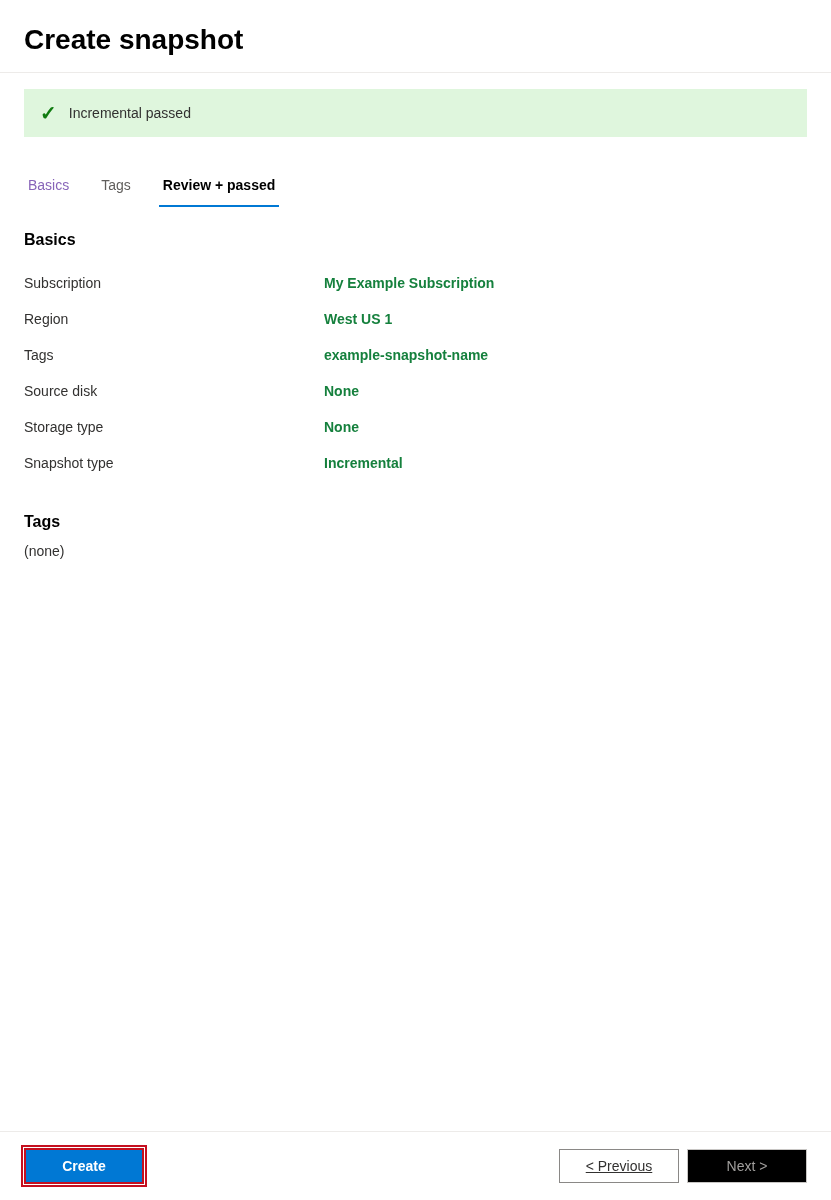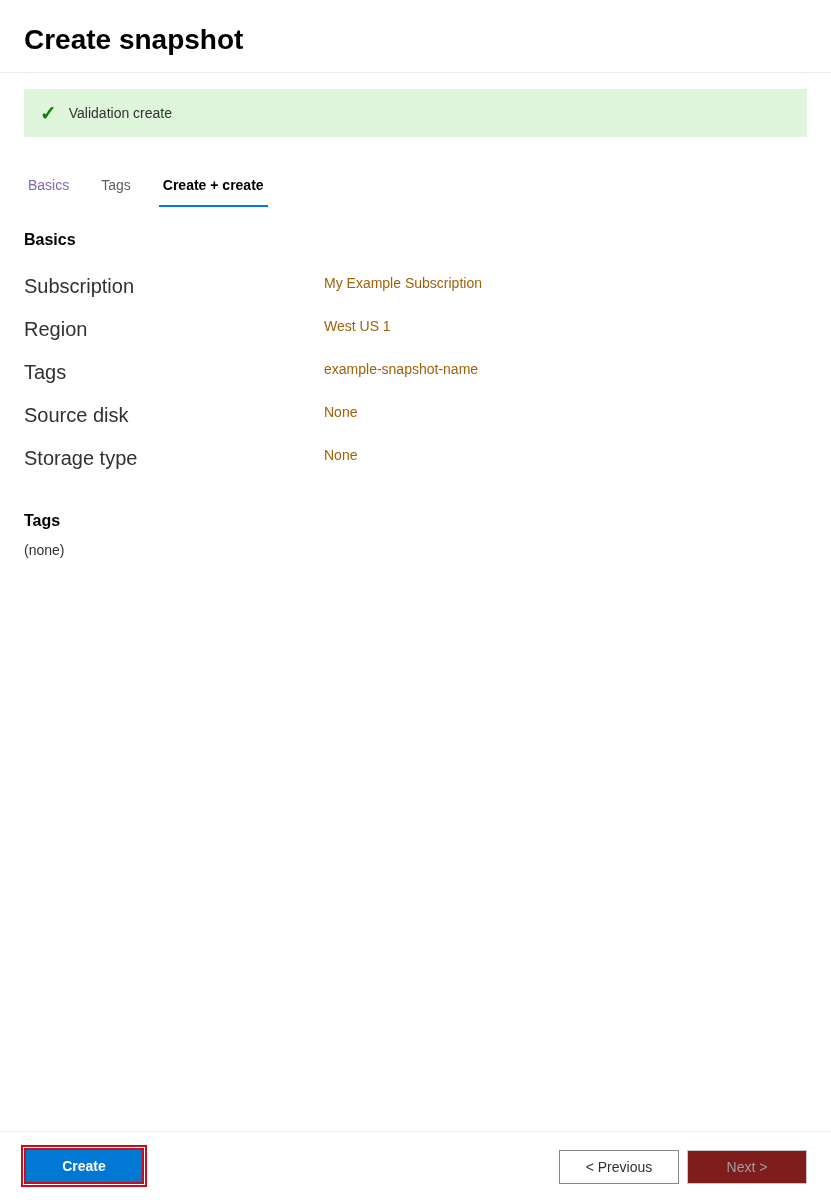--- a/index.html
+++ b/index.html
@@ -102,49 +102,49 @@
     }
 
     .detail-row {
       display: flex;
       padding: 10px 0;
       border-bottom: none;
     }
 
     .detail-label {
       width: 300px;
-      font-size: 20px;
+      font-size: 14px;
       color: #323130;
       font-weight: 400;
       flex-shrink: 0;
     }
 
     .detail-value {
       font-size: 14px;
-      color: #a16207;
-      font-weight: 400;
+      color: #15803d;
+      font-weight: 700;
     }
 
     .tags-section-title {
       font-size: 16px;
       font-weight: 700;
       color: #000000;
       margin-bottom: 12px;
     }
 
     .tags-value {
       font-size: 14px;
       color: #323130;
     }
 
     .footer {
       border-top: 1px solid #edebe9;
       padding: 16px 24px;
       display: flex;
-      align-items: flex-end;
+      align-items: center;
       gap: 8px;
       background: #ffffff;
     }
 
     .create-button {
       background-color: #0078d4;
       color: #ffffff;
       border: 2px solid #c50f1f;
       padding: 8px 24px;
       font-size: 14px;
@@ -160,50 +160,51 @@
     }
 
     .previous-button {
       background-color: #ffffff;
       color: #323130;
       border: 1px solid #8a8886;
       padding: 8px 20px;
       font-size: 14px;
       cursor: pointer;
       min-width: 120px;
+      text-decoration: underline;
     }
 
     .next-button {
-      background-color: #7f1d1d;
+      background-color: #000000;
       color: #a19f9d;
       border: 1px solid #c8c6c4;
       padding: 8px 20px;
       font-size: 14px;
       cursor: not-allowed;
       min-width: 120px;
     }
   </style>
 </head>
 <body>
 
 <div class="page-container">
 
   <div class="header">
     <h1 class="page-title">Create snapshot</h1>
   </div>
 
   <div class="validation-banner">
     <span class="check-icon">✓</span>
-    <span class="validation-text">Validation create</span>
+    <span class="validation-text">Incremental passed</span>
   </div>
 
   <div class="tabs-container">
     <span class="tab purple">Basics</span>
     <span class="tab">Tags</span>
-    <span class="tab active">Create + create</span>
+    <span class="tab active">Review + passed</span>
   </div>
 
   <div class="content-area">
 
     <div>
       <div class="section-title">Basics</div>
 
       <div class="details-table">
 
         <div class="detail-row">
@@ -225,20 +226,24 @@
         <div class="detail-row">
           <span class="detail-label">Source disk</span>
           <span class="detail-value">None</span>
         </div>
 
         <div class="detail-row">
           <span class="detail-label">Storage type</span>
           <span class="detail-value">None</span>
         </div>
 
+        <div class="detail-row">
+          <span class="detail-label">Snapshot type</span>
+          <span class="detail-value">Incremental</span>
+        </div>
 
       </div>
     </div>
 
     <div>
       <div class="tags-section-title">Tags</div>
       <div class="tags-value">(none)</div>
     </div>
 
   </div>

